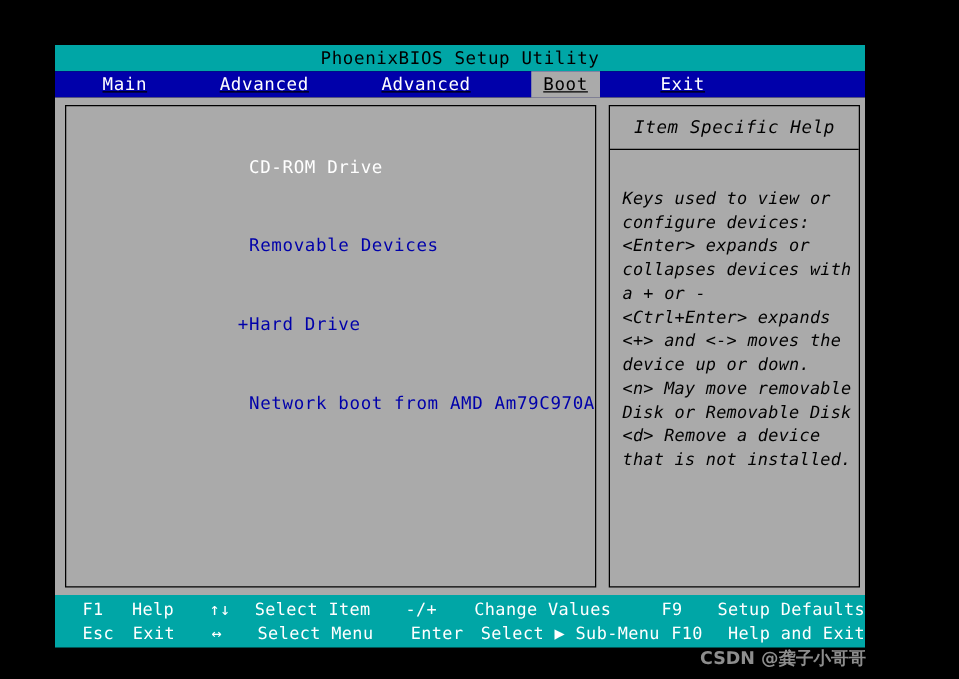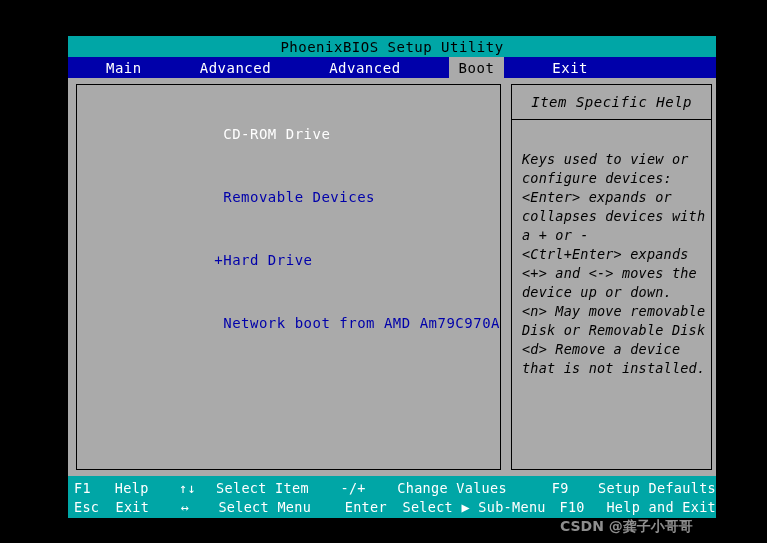--- a/index.html
+++ b/index.html
@@ -9,21 +9,21 @@
   }
   body {
     width: 767px;
     height: 543px;
     overflow: hidden;
     font-family: "DejaVu Sans Mono", "Liberation Mono", monospace;
   }
 
   #screen {
     position: absolute;
-    left: 68px;
+    left: 44px;
     top: 36px;
     width: 648px;
     height: 435px;
     background: #000000;
     border-radius: 18px;
   }
 
   
   .titlebar {
     height: 21px;
@@ -38,20 +38,21 @@
   }
 
   
   .menubar {
     height: 21px;
     background: #0000aa;
     display: flex;
     align-items: stretch;
     padding-left: 28px;
     box-sizing: border-box;
+    text-decoration: underline;
   }
   .menu-item {
     color: #ffffff;
     font-size: 14px;
     display: flex;
     align-items: center;
     padding: 0 10px;
     margin-right: 38px;
     white-space: pre;
     letter-spacing: 0.5px;
@@ -131,21 +132,21 @@
     height: 42px;
     background: #00a6a6;
     color: #ffffff;
     box-sizing: border-box;
     padding: 2px 0 0 0;
   }
   .foot-row {
     display: flex;
     align-items: center;
     height: 19px;
-    padding-left: 6px;
+    padding-left: 22px;
     white-space: pre;
   }
   .fkey {
     font-size: 13.5px;
     color: #ffffff;
     text-align: left;
     white-space: pre;
     letter-spacing: 0.3px;
   }
   .flabel {

